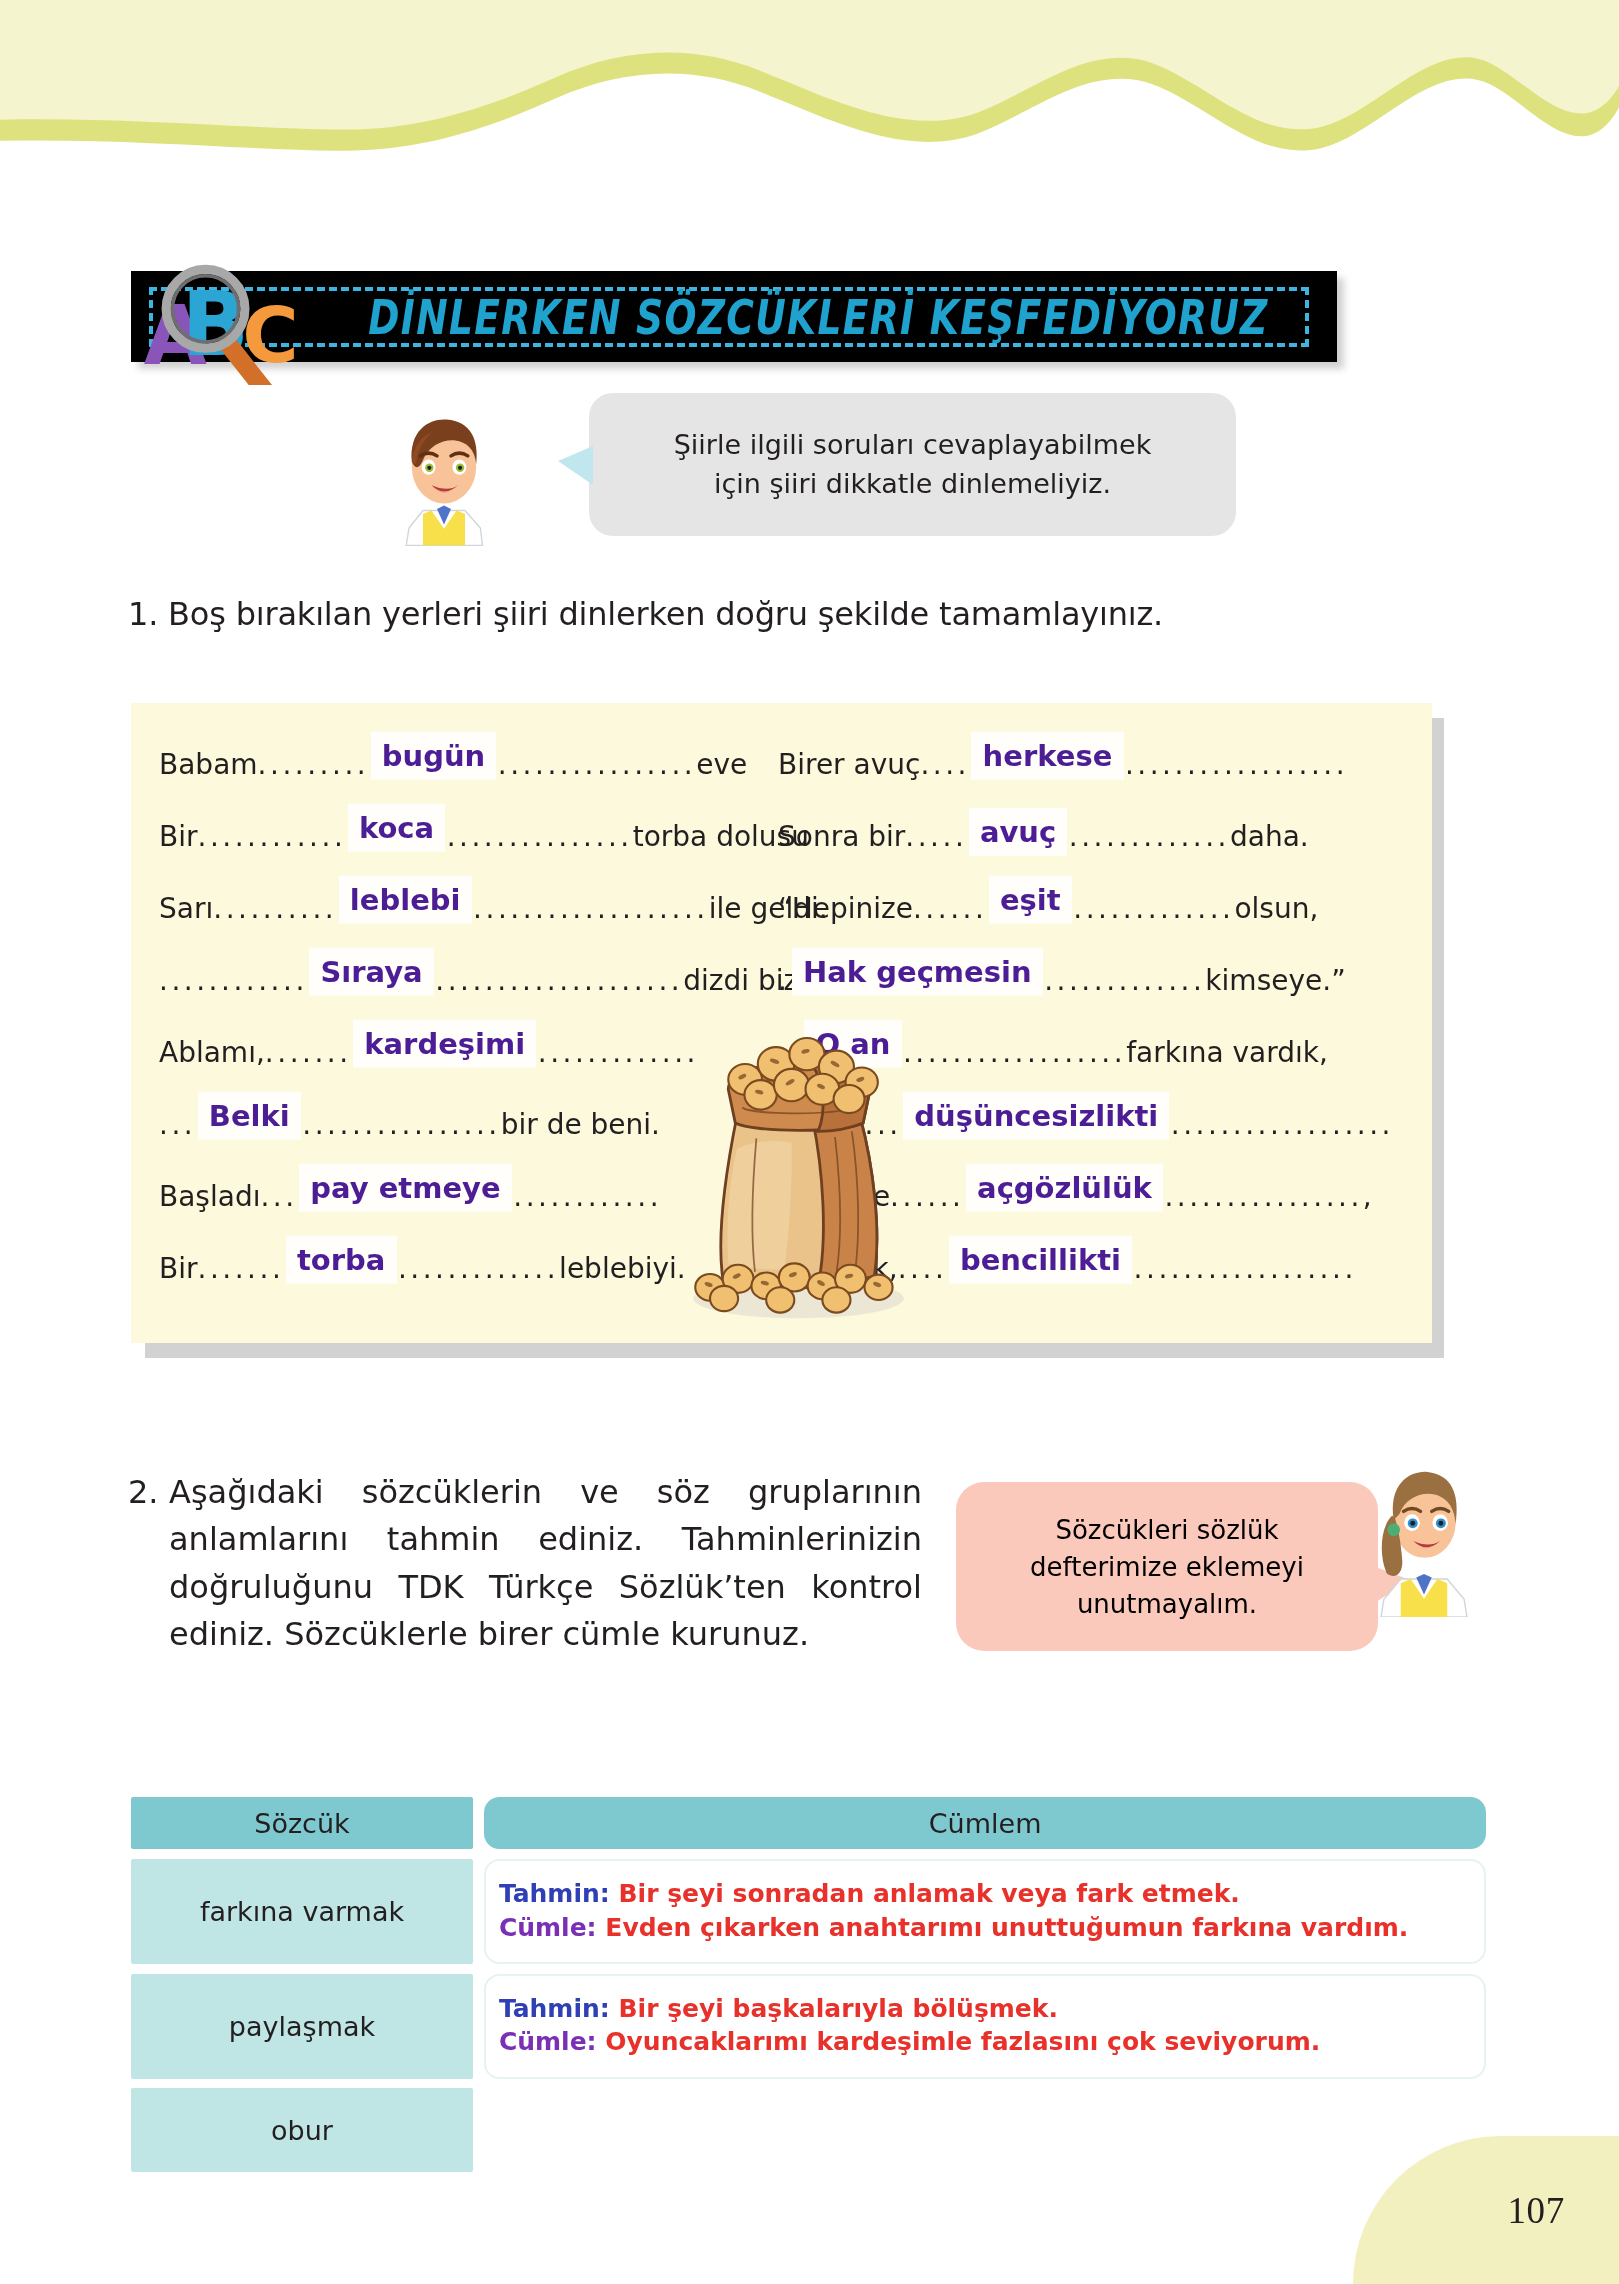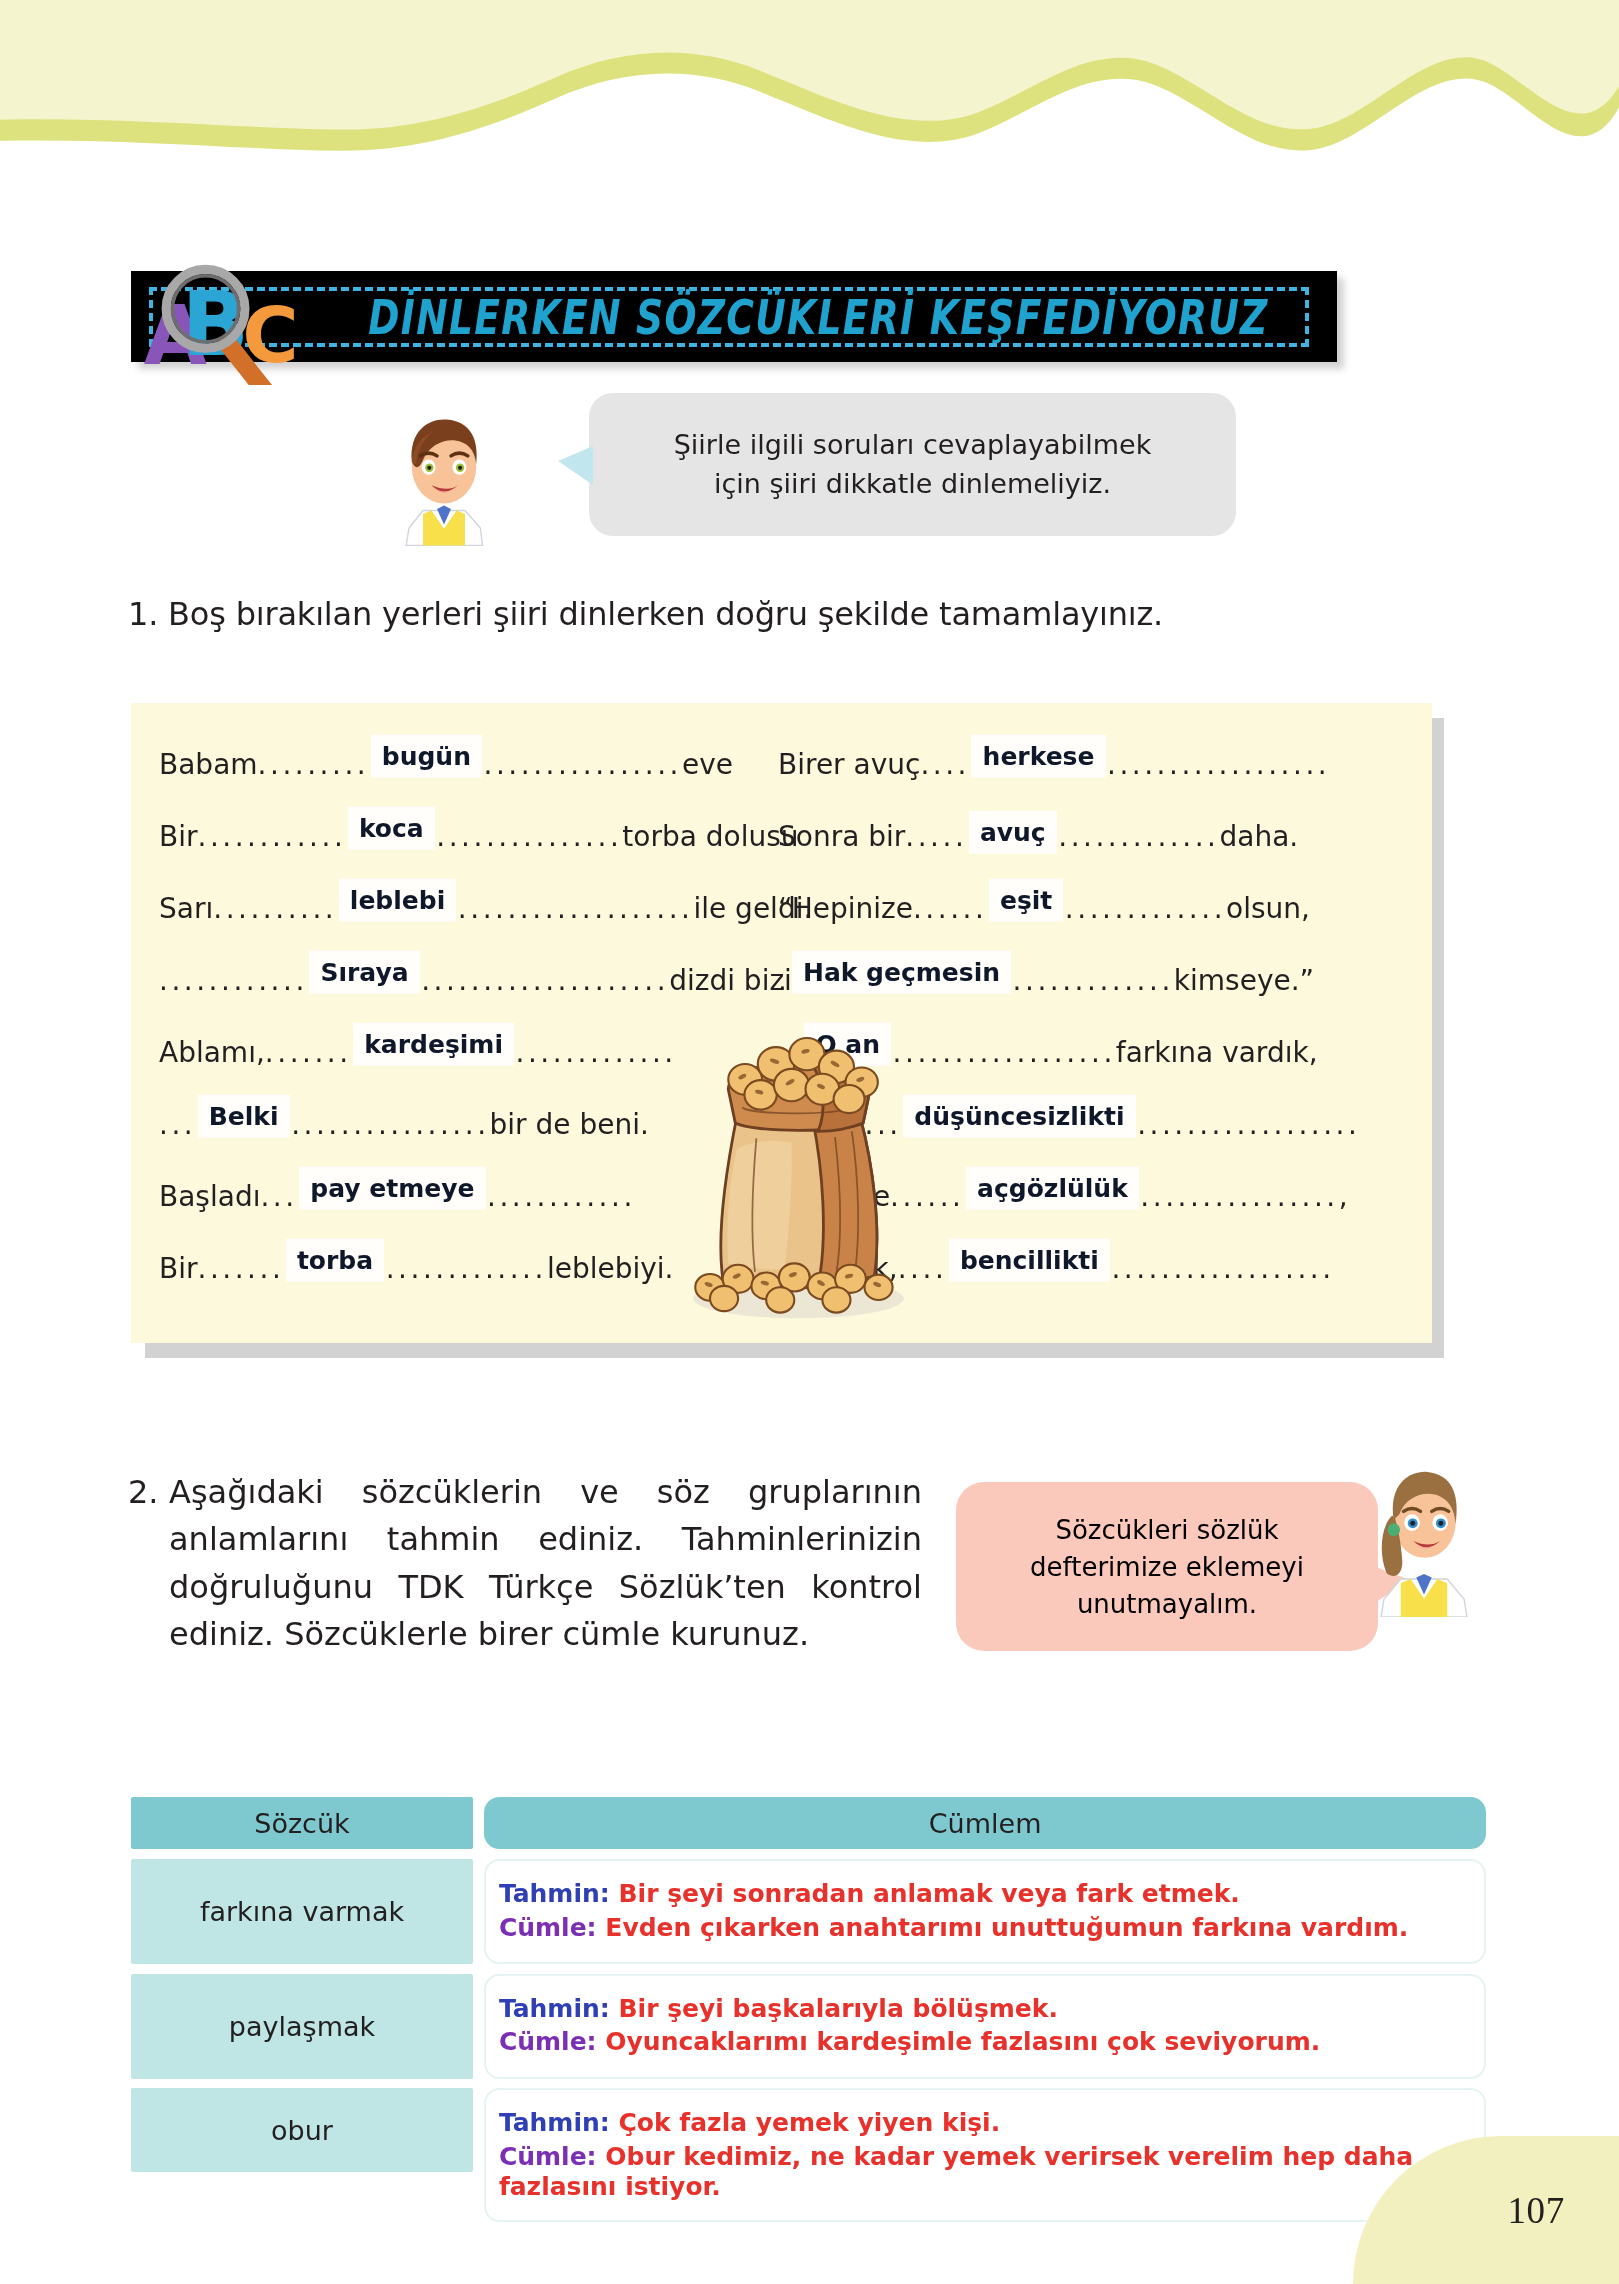--- a/index.html
+++ b/index.html
@@ -92,22 +92,22 @@
 
   .pline {
     position: relative; height: 72px;
     display: flex; align-items: center;
     font-size: 28px; color: #231f20; white-space: nowrap;
     font-family: "DejaVu Sans", sans-serif;
   }
   .pline .dots { letter-spacing: 3.5px; color: #231f20; }
   .ans {
     display: inline-block; position: relative;
-    background: #fffefa; color: #0f172a;
-    font-weight: bold; font-size: 25px;
+    background: #fffefa; color: #4c1d95;
+    font-weight: bold; font-size: 29px;
     padding: 7px 11.2px; margin: 0 1.4px;
     transform: translateY(-8.4px);
     white-space: nowrap; z-index: 3;
     font-family: "DejaVu Sans", sans-serif;
   }
   .ans.low { transform: translateY(-4.2px); }
 
   
   .sack { position: absolute; left: 555px; top: 309px; width: 225px; height: 309px; z-index: 4; }
 
@@ -471,24 +471,20 @@
     <div class="trow tbody" style="height:105px;">
       <div class="cell-word">paylaşmak</div>
       <div class="cell-sent">
         <div class="hand"><span class="lbl">Tahmin:</span><span> Bir şeyi başkalarıyla bölüşmek.</span></div>
         <div class="hand"><span class="lbl2">Cümle:</span><span> Oyuncaklarımı kardeşimle fazlasını çok seviyorum.</span></div>
       </div>
     </div>
 
     <div class="trow tbody" style="height:134px;">
       <div class="cell-word" style="height:84px;">obur</div>
-      <div class="cell-sent" style="align-self:flex-start; min-height:134px;">
-        <div class="hand"><span class="lbl">Tahmin:</span><span> Çok fazla yemek yiyen kişi.</span></div>
-        <div class="hand"><span class="lbl2">Cümle:</span><span> Obur kedimiz, ne kadar yemek verirsek verelim hep daha fazlasını istiyor.</span></div>
-      </div>
     </div>
   </div>
 
   <div class="page-corner"></div>
   <div class="page-number">107</div>
 
 </div>
 
 
 </body></html>

